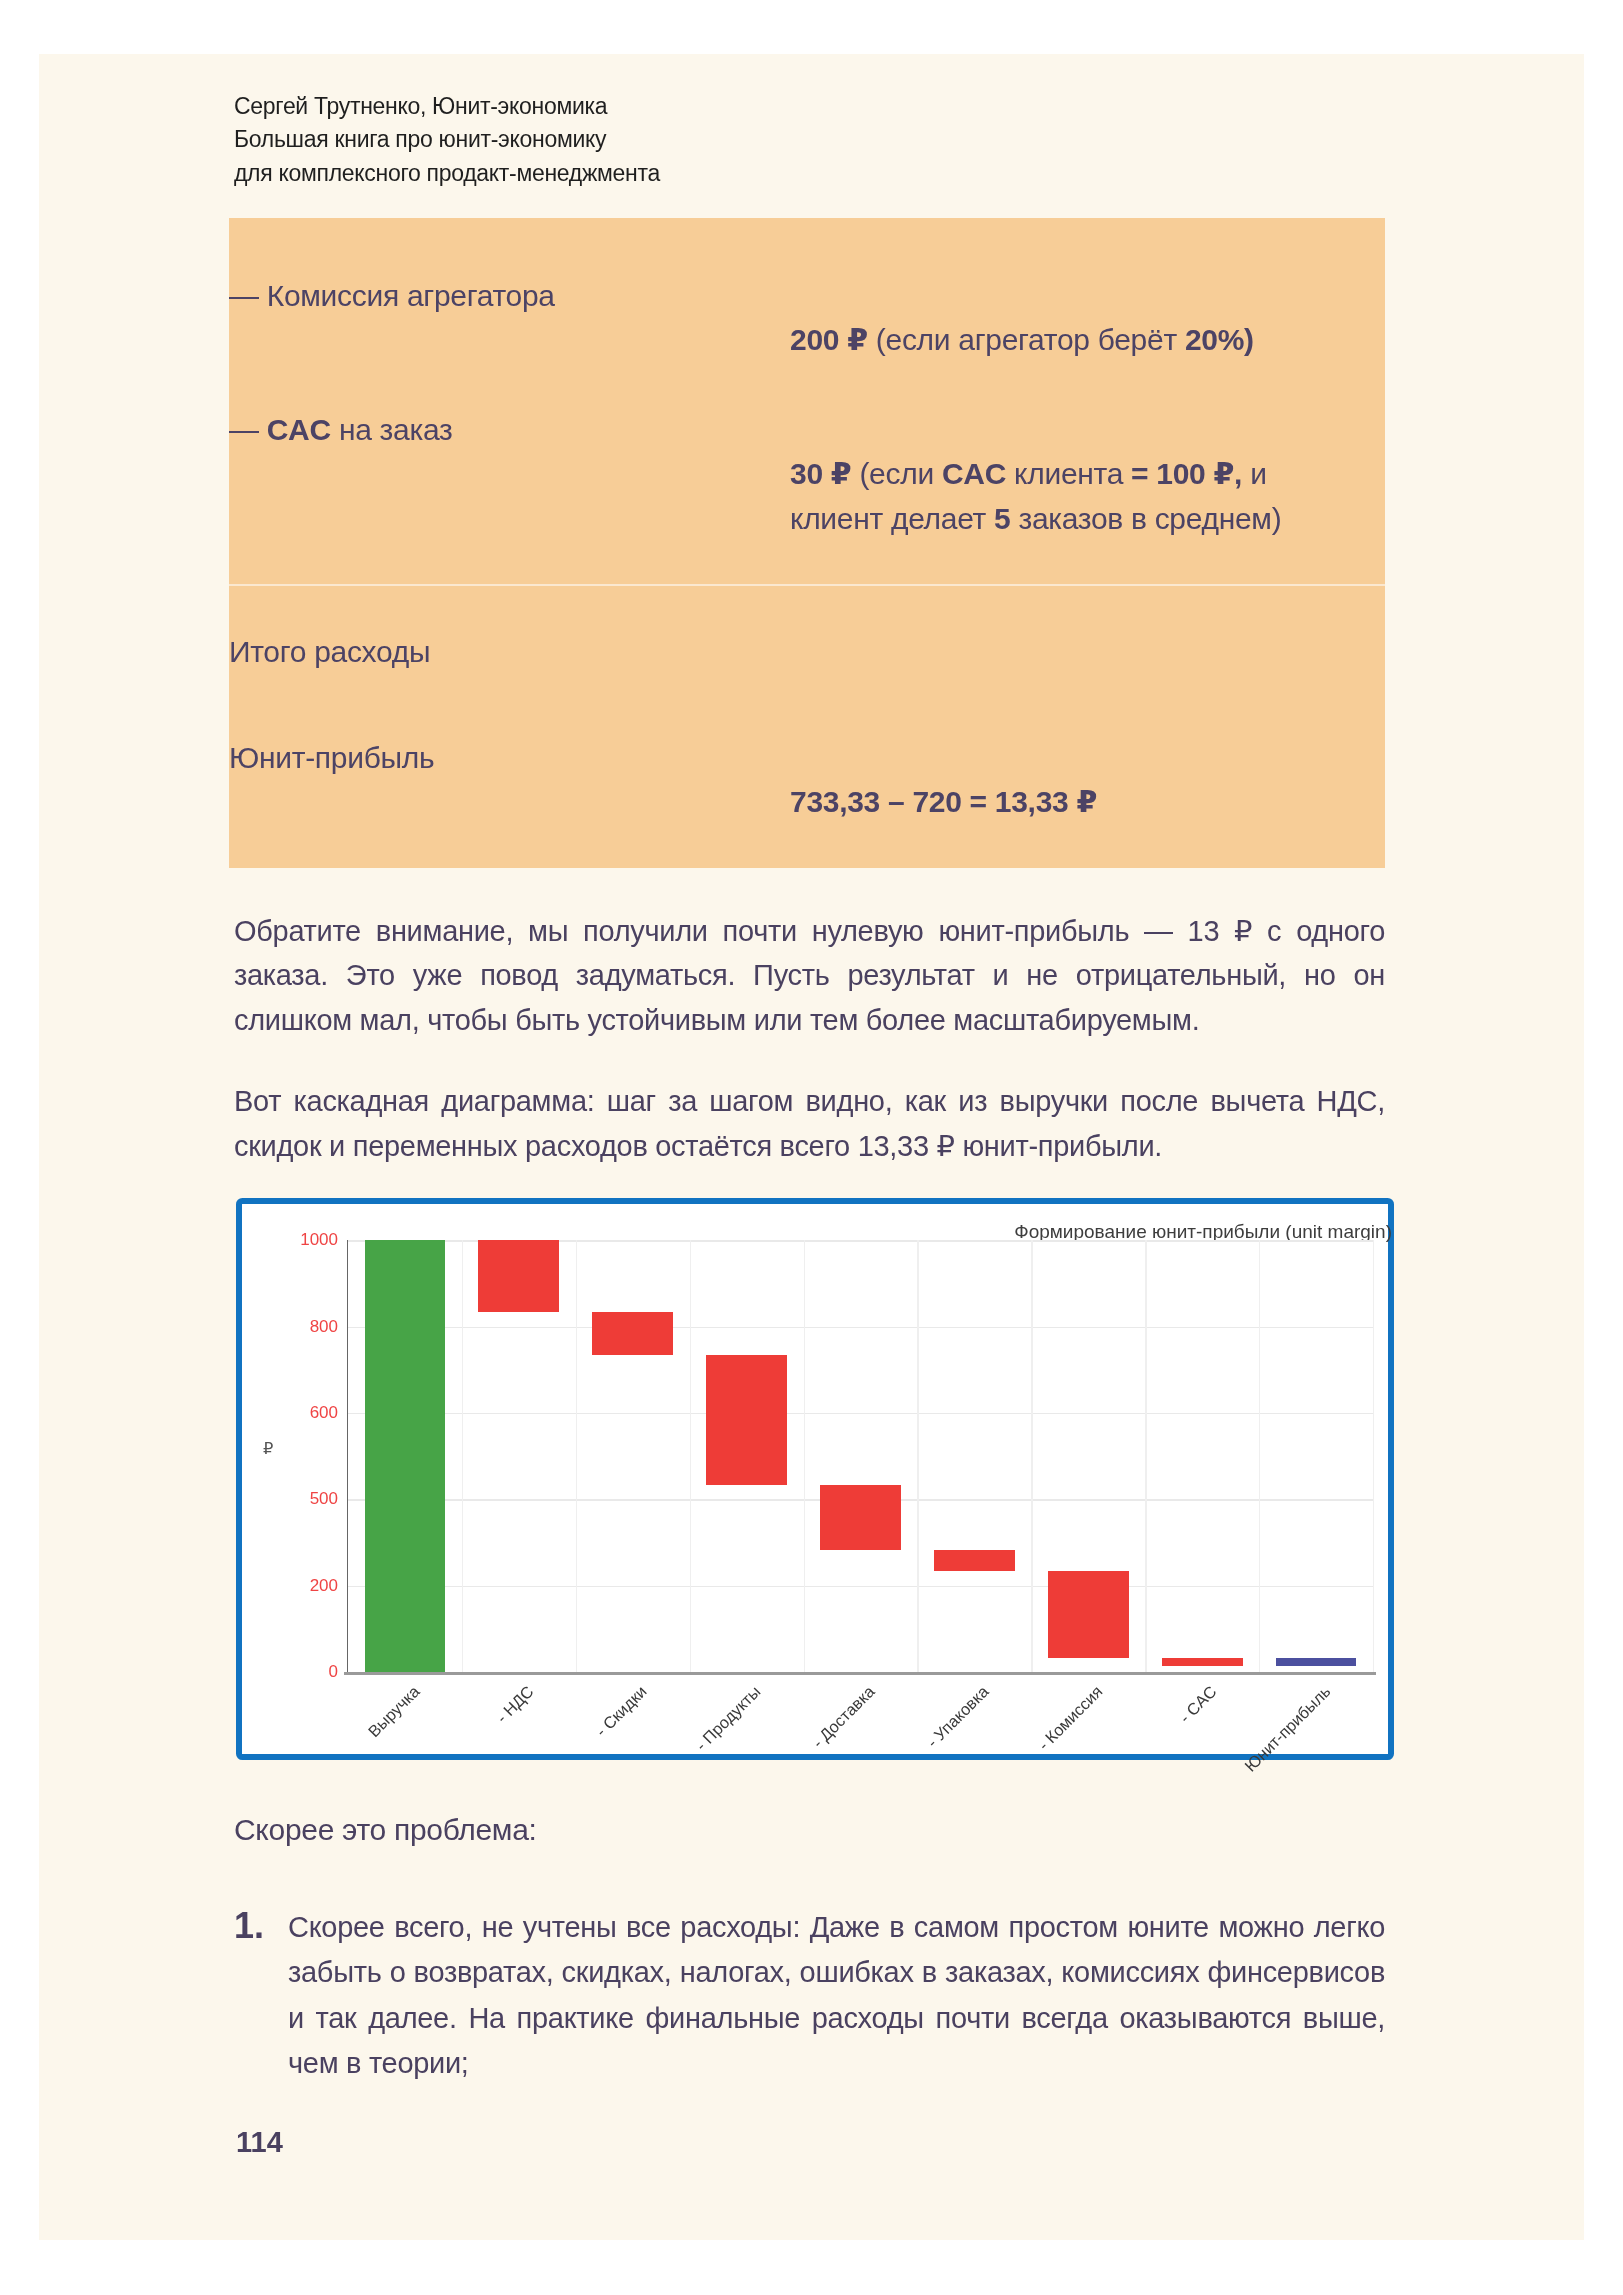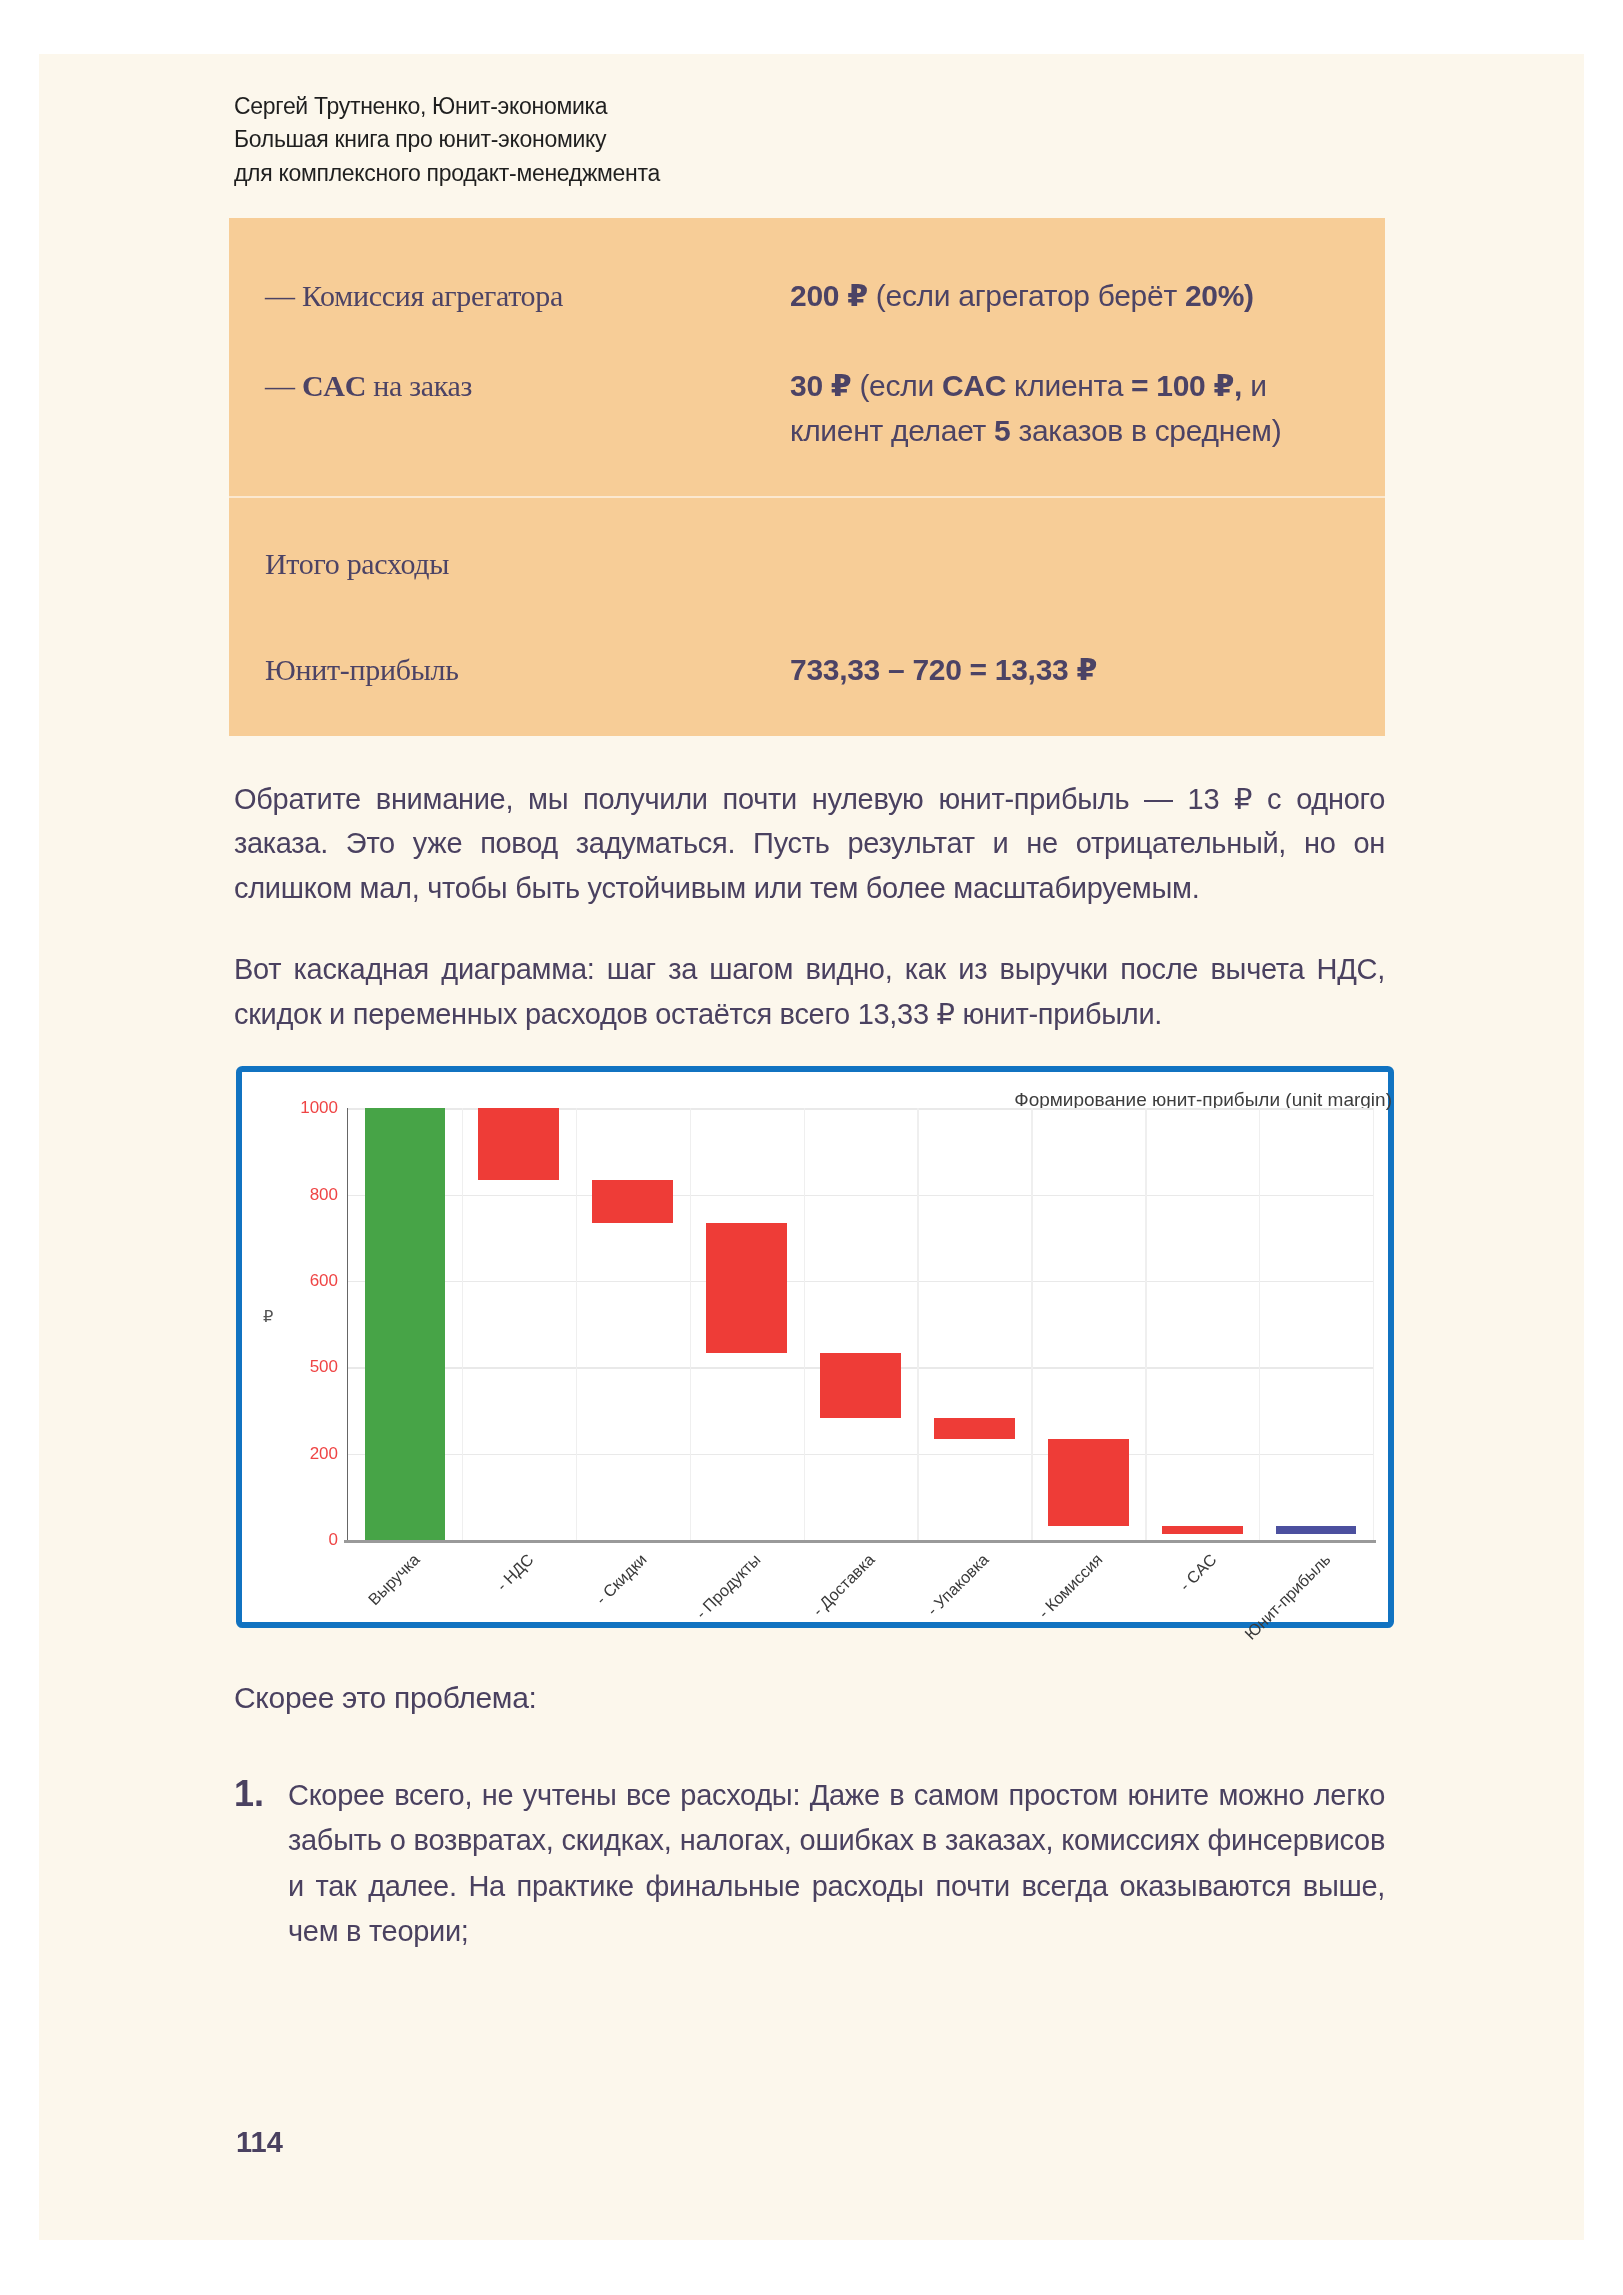--- a/index.html
+++ b/index.html
@@ -19,22 +19,22 @@
     letter-spacing:-0.3px;
   }
   
   .cost-table{
     margin:27.6px 0 0 190px;width:1156px;background:#f7cd97;
     box-sizing:border-box;padding:25px 0 19px 0;
     font-size:30px;line-height:1.5;font-weight:500;color:#4c4365;
     letter-spacing:-0.3px;
   }
   .cost-row{display:flex;align-items:flex-start;}
-  .cost-row .cell-label{width:561px;box-sizing:border-box;padding-left:36px;flex:none;font-family:Liberation Serif, serif;}
-  .cost-row .cell-value{flex:1;box-sizing:border-box;padding-right:20px;}
+  .cost-row .cell-label{width:561px;box-sizing:border-box;flex:none;}
+  .cost-row .cell-value{flex:1;box-sizing:border-box;padding-right:20px;margin-top:44px;}
   .cost-row.r0{padding:30px 0 19px 0;}
   .cost-row.r1{padding:26px 0 43px 0;}
   .cost-row.r2{padding:43px 0 25px 0;}
   .cost-row.r3{padding:36px 0 25px 0;}
   .cost-divider{height:1.9px;background:rgba(255,255,255,0.55);}
   .bold{font-weight:700;}
   
   .body-par{
     margin:36px 0 0 195px;width:1151px;
     font-size:29px;line-height:1.55;font-weight:500;

